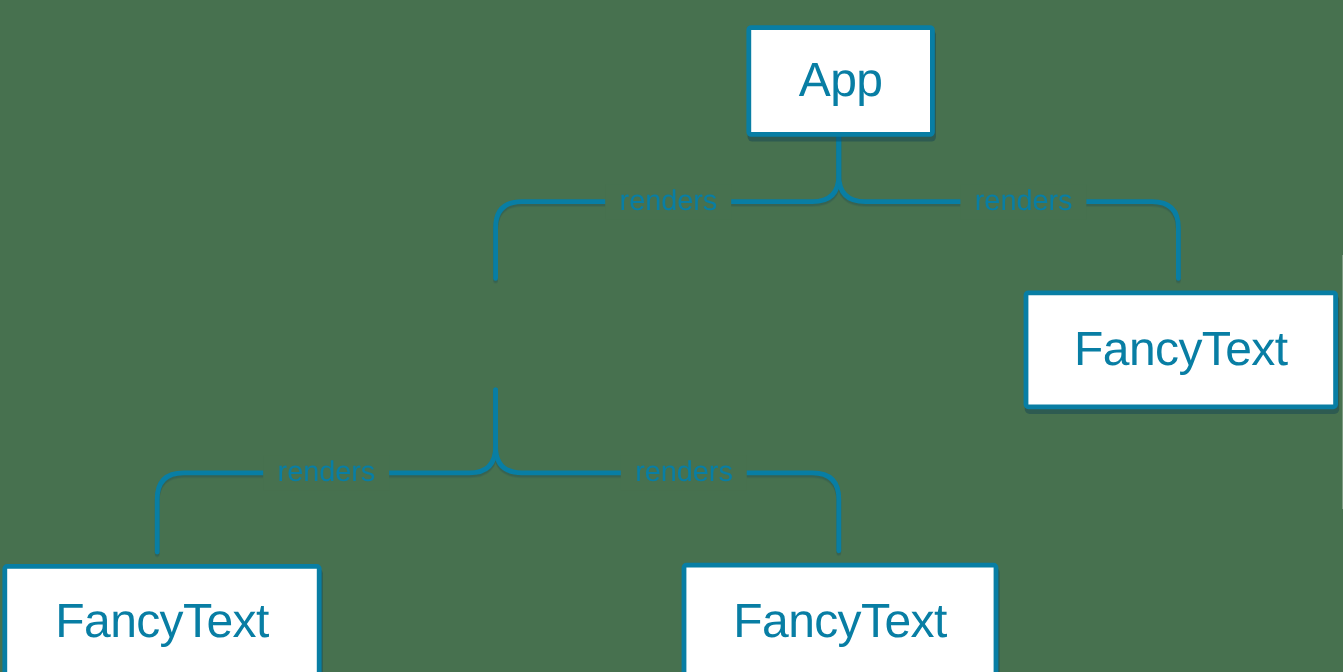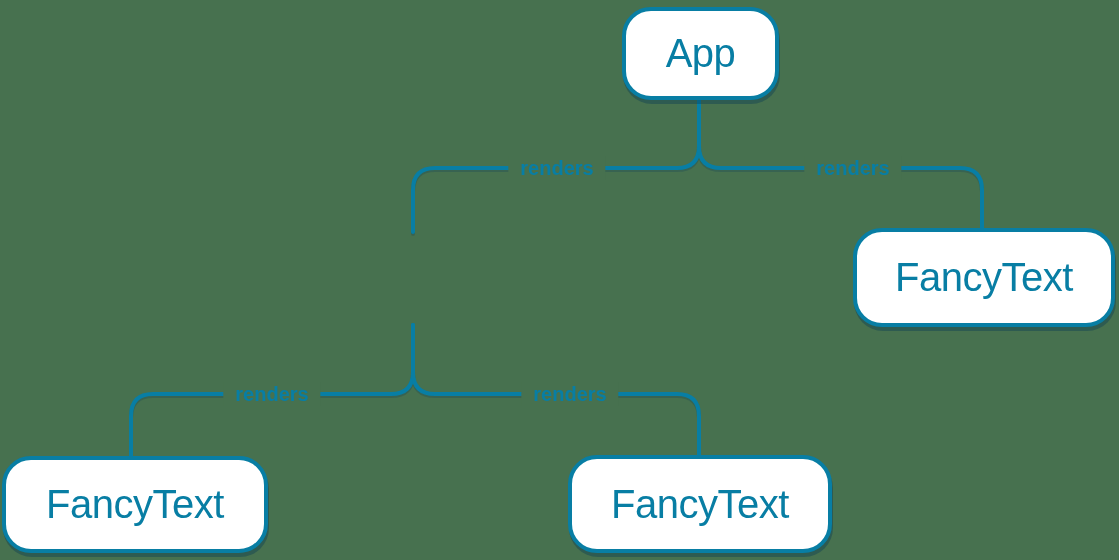--- a/index.html
+++ b/index.html
@@ -26,38 +26,39 @@
     fill: none;
     stroke: var(--accent, #087EA4);
     stroke-width: 4;
     stroke-linecap: round;
   }
   .node {
     position: absolute;
     box-sizing: border-box;
     background: var(--node-bg, #FFFFFF);
     border: 4px solid var(--accent, #087EA4);
-    border-radius: 29px;
+    border-radius: 4px;
     display: flex;
     align-items: center;
     justify-content: center;
     color: var(--accent, #087EA4);
     font-size: 40px;
     font-weight: 500;
     letter-spacing: -0.5px;
     box-shadow: 1px 4px 0 var(--shadow, rgba(10, 61, 86, 0.4));
     white-space: nowrap;
+    margin-top: 14px;
   }
   .edge-label {
     position: absolute;
     transform: translate(-50%, -50%);
     background: var(--background, #47714F);
     color: var(--accent, #087EA4);
-    font-size: 20px;
-    font-weight: 700;
+    font-size: 24px;
+    font-weight: 400;
     line-height: 1.2;
     padding: 0 12px;
     white-space: nowrap;
   }
 </style>
 </head>
 <body>
 
 <div class="stage">
 

